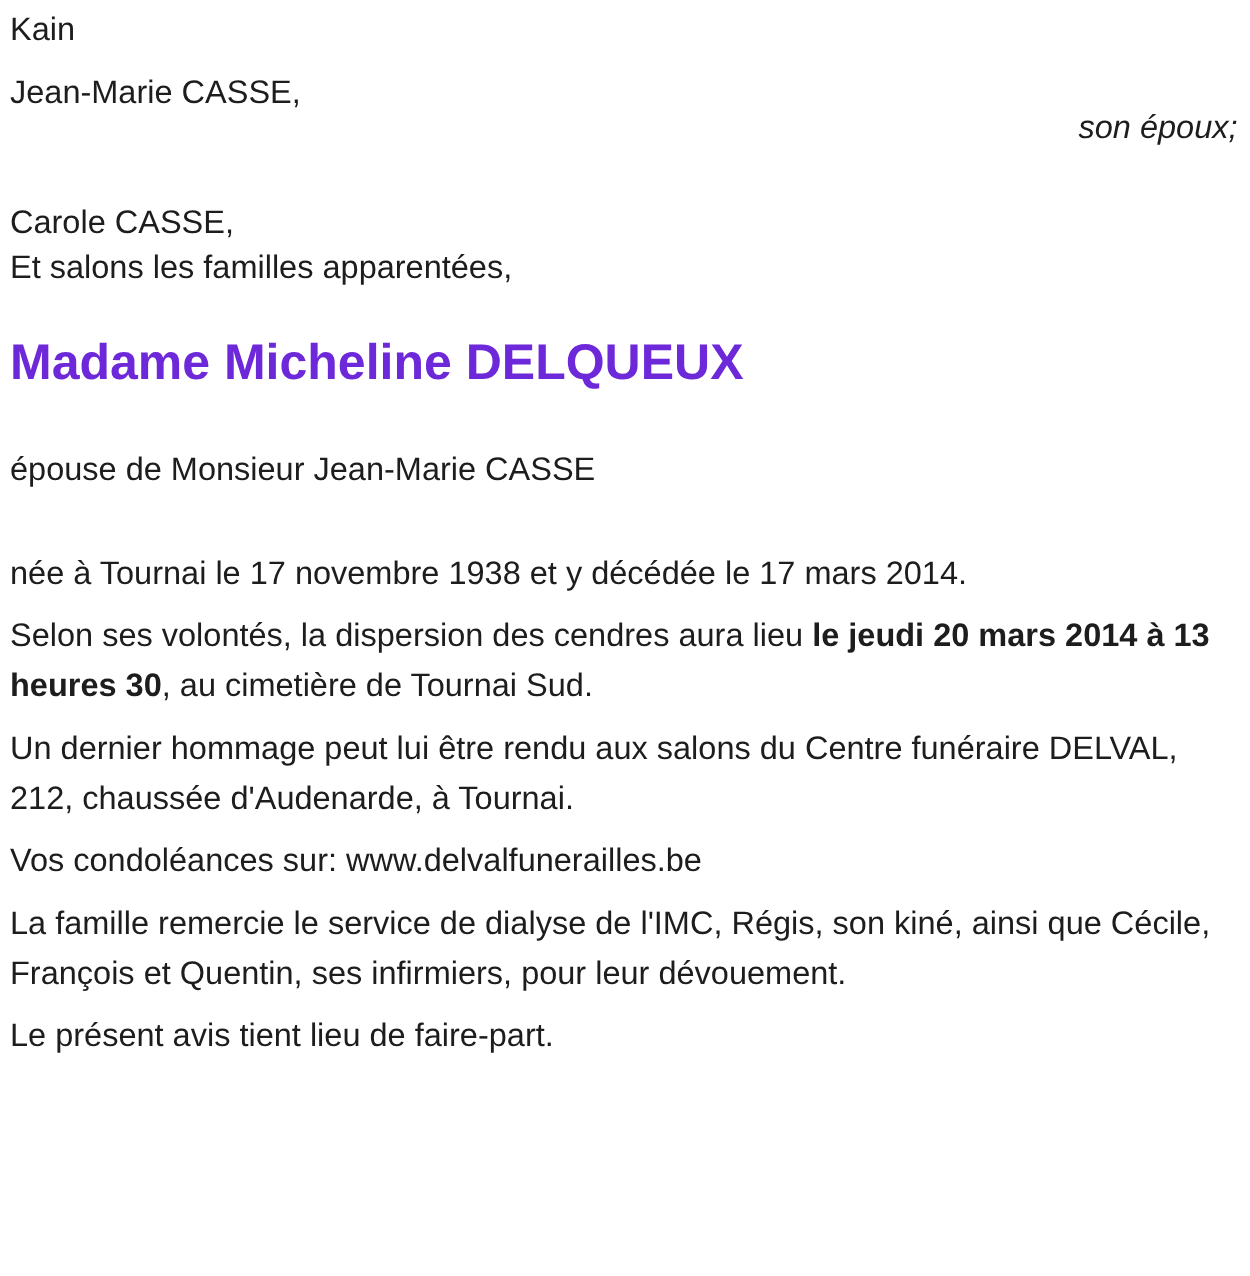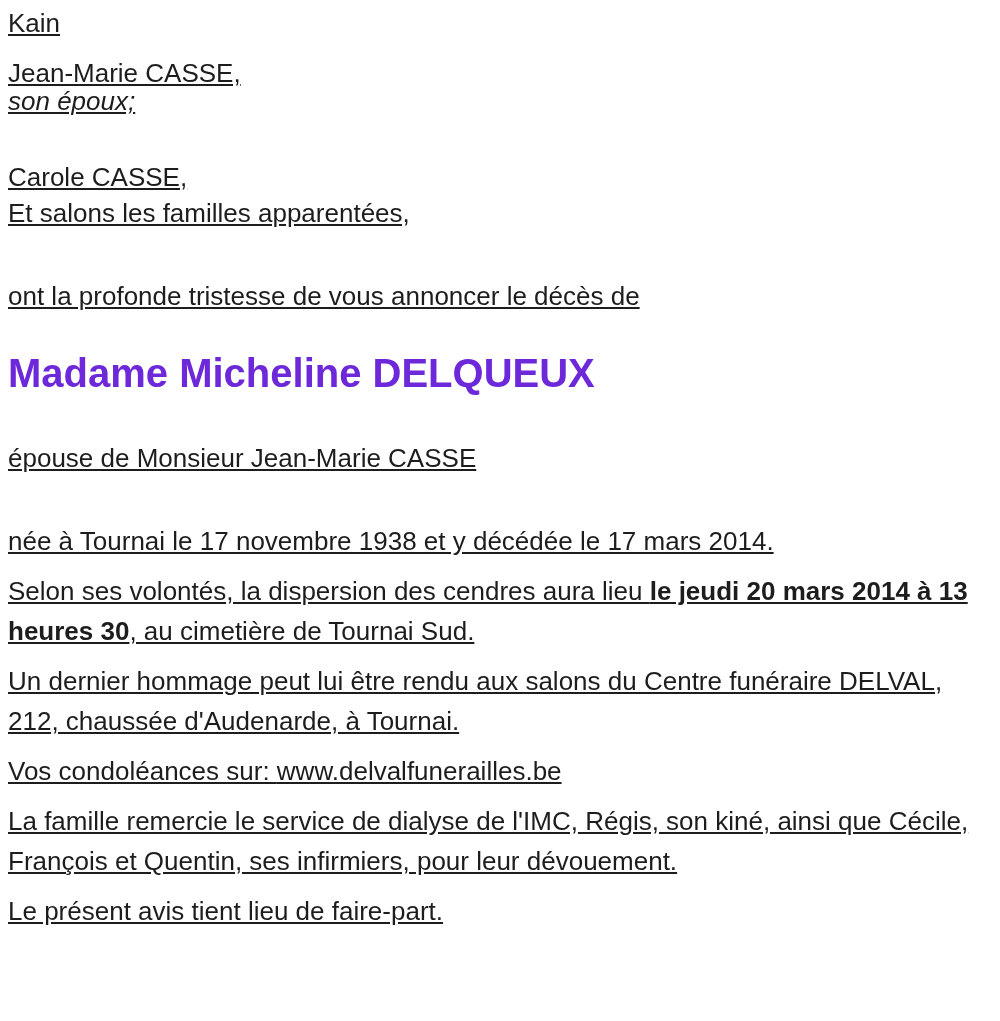--- a/index.html
+++ b/index.html
@@ -17,27 +17,27 @@
     color: #1d1d1d;
     font-family: "Liberation Sans", "DejaVu Sans", sans-serif;
     font-size: 26px;
     line-height: 40px;
     box-sizing: border-box;
     padding: 3px 10px 0 8px;
     overflow: hidden;
   }
   .page p {
     margin: 10px 0 0 0;
-    text-decoration: underline;
   }
   .first {
     margin-top: 0 !important;
   }
   .relation {
     font-style: italic;
+    text-align: right;
     margin-top: -12px !important;
   }
   .after-relation {
     margin-top: -4px !important;
   }
   .announcement {
     margin-top: 43px !important;
   }
   h1.deceased-name {
     margin: 33px 0 0 0;
@@ -68,21 +68,20 @@
   <p class="relation">son époux;</p>
 
   <p class="after-relation">
     <br>
     <span>Carole CASSE,</span>
   </p>
 
 
   <p class="after-relation">Et salons les familles apparentées,</p>
 
-  <p class="announcement">ont la profonde tristesse de vous annoncer le décès de</p>
 
   <h1 class="deceased-name">Madame Micheline DELQUEUX</h1>
 
   <p class="subtitle">épouse de Monsieur Jean-Marie CASSE</p>
 
   <p class="birth-death">née à Tournai le 17 novembre 1938 et y décédée le 17 mars 2014.</p>
 
   <p>
     <span>Selon ses volontés, la dispersion des cendres aura lieu </span><span class="bold-inline">le jeudi 20 mars 2014 à 13 heures 30</span><span>, au cimetière de Tournai Sud.</span>
   </p>

